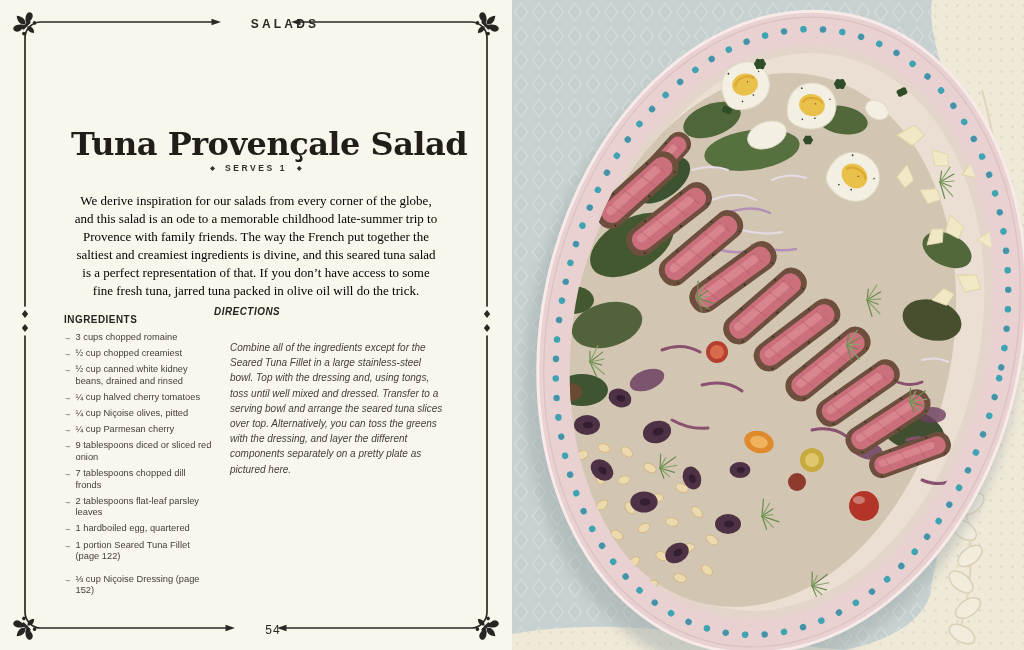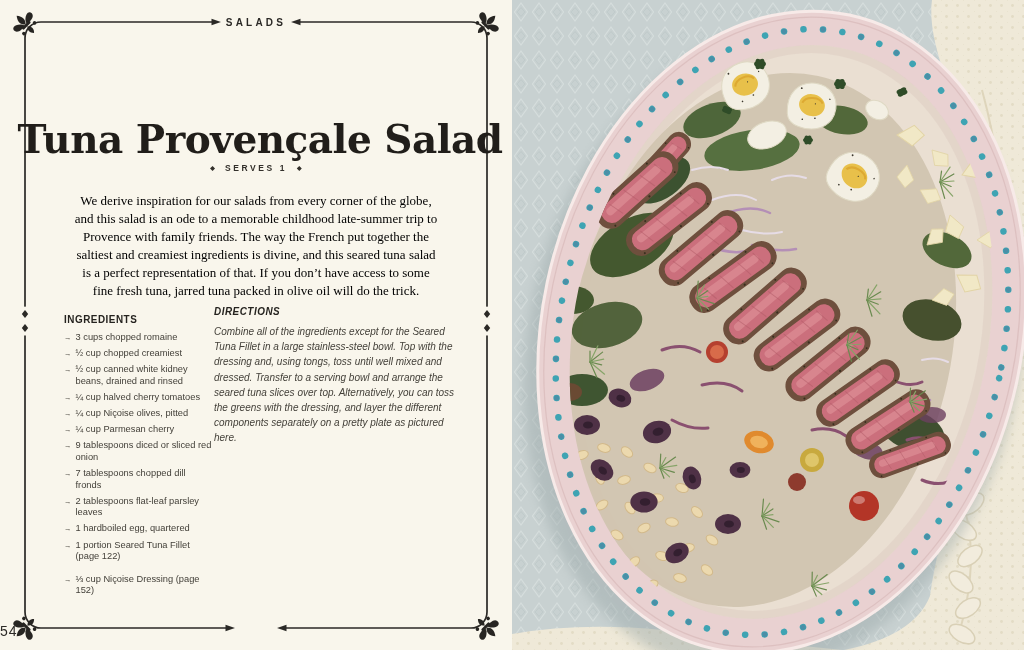--- a/index.html
+++ b/index.html
@@ -2,44 +2,44 @@
 <html style="--cloth_blue: #c8d1d1; --cloth_cream: #efe9d8; --platter_rim: #e9d1d1; --platter_dots: #2f9fb0; --tuna_pink: #cb6f7c; --tuna_crust: #6e4f3d; --egg_white: #f3efe3; --egg_yolk: #e8c04a; --parmesan: #f1e8c6; --beans: #ecd9ae; --olives: #4f3146; --tomato_red: #c23b2e; --tomato_orange: #e08a2e; --greens: #44582f; --dill: #6a8a4f; --radicchio: #8a5070;"><head>
 <meta charset="utf-8">
 <style>
   html,body{margin:0;padding:0;background:#888;}
   .spread{width:1024px;height:650px;display:flex;overflow:hidden;position:relative;
           font-family:"Liberation Sans",sans-serif;}
   
   .page{width:512px;height:650px;background:#f9f6ec;position:relative;flex:0 0 512px;}
   .frame{position:absolute;inset:0;width:100%;height:100%;}
   .kicker{position:absolute;top:17px;left:0;width:100%;text-align:center;
-          font-size:10px;letter-spacing:3.2px;color:#2b2926;font-weight:bold;}
-  .title{position:absolute;top:112px;left:0;width:100%;text-align:center;margin:4px;
-         font-family:"DejaVu Serif",serif;font-weight:700;font-size:39px;
+          font-size:12px;letter-spacing:3.2px;color:#2b2926;font-weight:bold;padding-left:29px;}
+  .title{position:absolute;top:112px;left:0;width:100%;text-align:center;margin:13px;
+         font-family:"DejaVu Serif",serif;font-weight:700;font-size:32px;
          letter-spacing:-.5px;color:#211e1a;}
   .serves{position:absolute;top:163px;left:0;width:100%;text-align:center;
           font-size:8.5px;letter-spacing:2.6px;color:#33302b;font-weight:bold;}
   .serves .diamond{font-size:6px;vertical-align:1px;letter-spacing:0;}
   .intro{position:absolute;top:192px;left:72px;width:368px;text-align:center;
          font-family:"Liberation Serif",serif;font-size:13px;line-height:1.38;
          color:#000000;margin:0;}
   .col{position:absolute;top:301px;}
   .col.ing{left:64px;width:148px;margin-top:8px;}
   .col.dir{left:214px;width:248px;font-style:italic;}
   .colhead{display:inline-block;transform:scaleX(.86);transform-origin:left center;
            font-size:11.5px;font-weight:bold;letter-spacing:.6px;color:#25231f;
            margin:0 0 7px 0;}
   ul.ingredients{list-style:none;margin:0;padding:0;}
   ul.ingredients li{display:flex;gap:4px;font-size:9.3px;line-height:1.25;
                     color:#44413a;margin-bottom:4.5px;}
   ul.ingredients li .arrow{font-size:7.5px;color:#55524a;flex:0 0 auto;line-height:1.5;}
   ul.ingredients li.gap{margin-top:11px;}
-  .dirtext{font-size:10px;line-height:1.52;color:#44413a;margin:0;}
-  .folio{position:absolute;top:623px;left:0;width:100%;text-align:left;
-         font-size:14px;letter-spacing:1px;color:#2b2926;}
+  .dirtext{font-size:10px;line-height:1.52;color:#44413a;margin:16px;}
+  .folio{position:absolute;top:623px;left:17px;width:100%;text-align:center;
+         font-size:12px;letter-spacing:1px;color:#2b2926;}
   
   .photo{width:512px;height:650px;position:relative;flex:0 0 512px;overflow:hidden;}
   .photo svg{display:block;}
 </style>
 </head>
 <body>
 
 <div class="spread">
 
   <div class="page">

